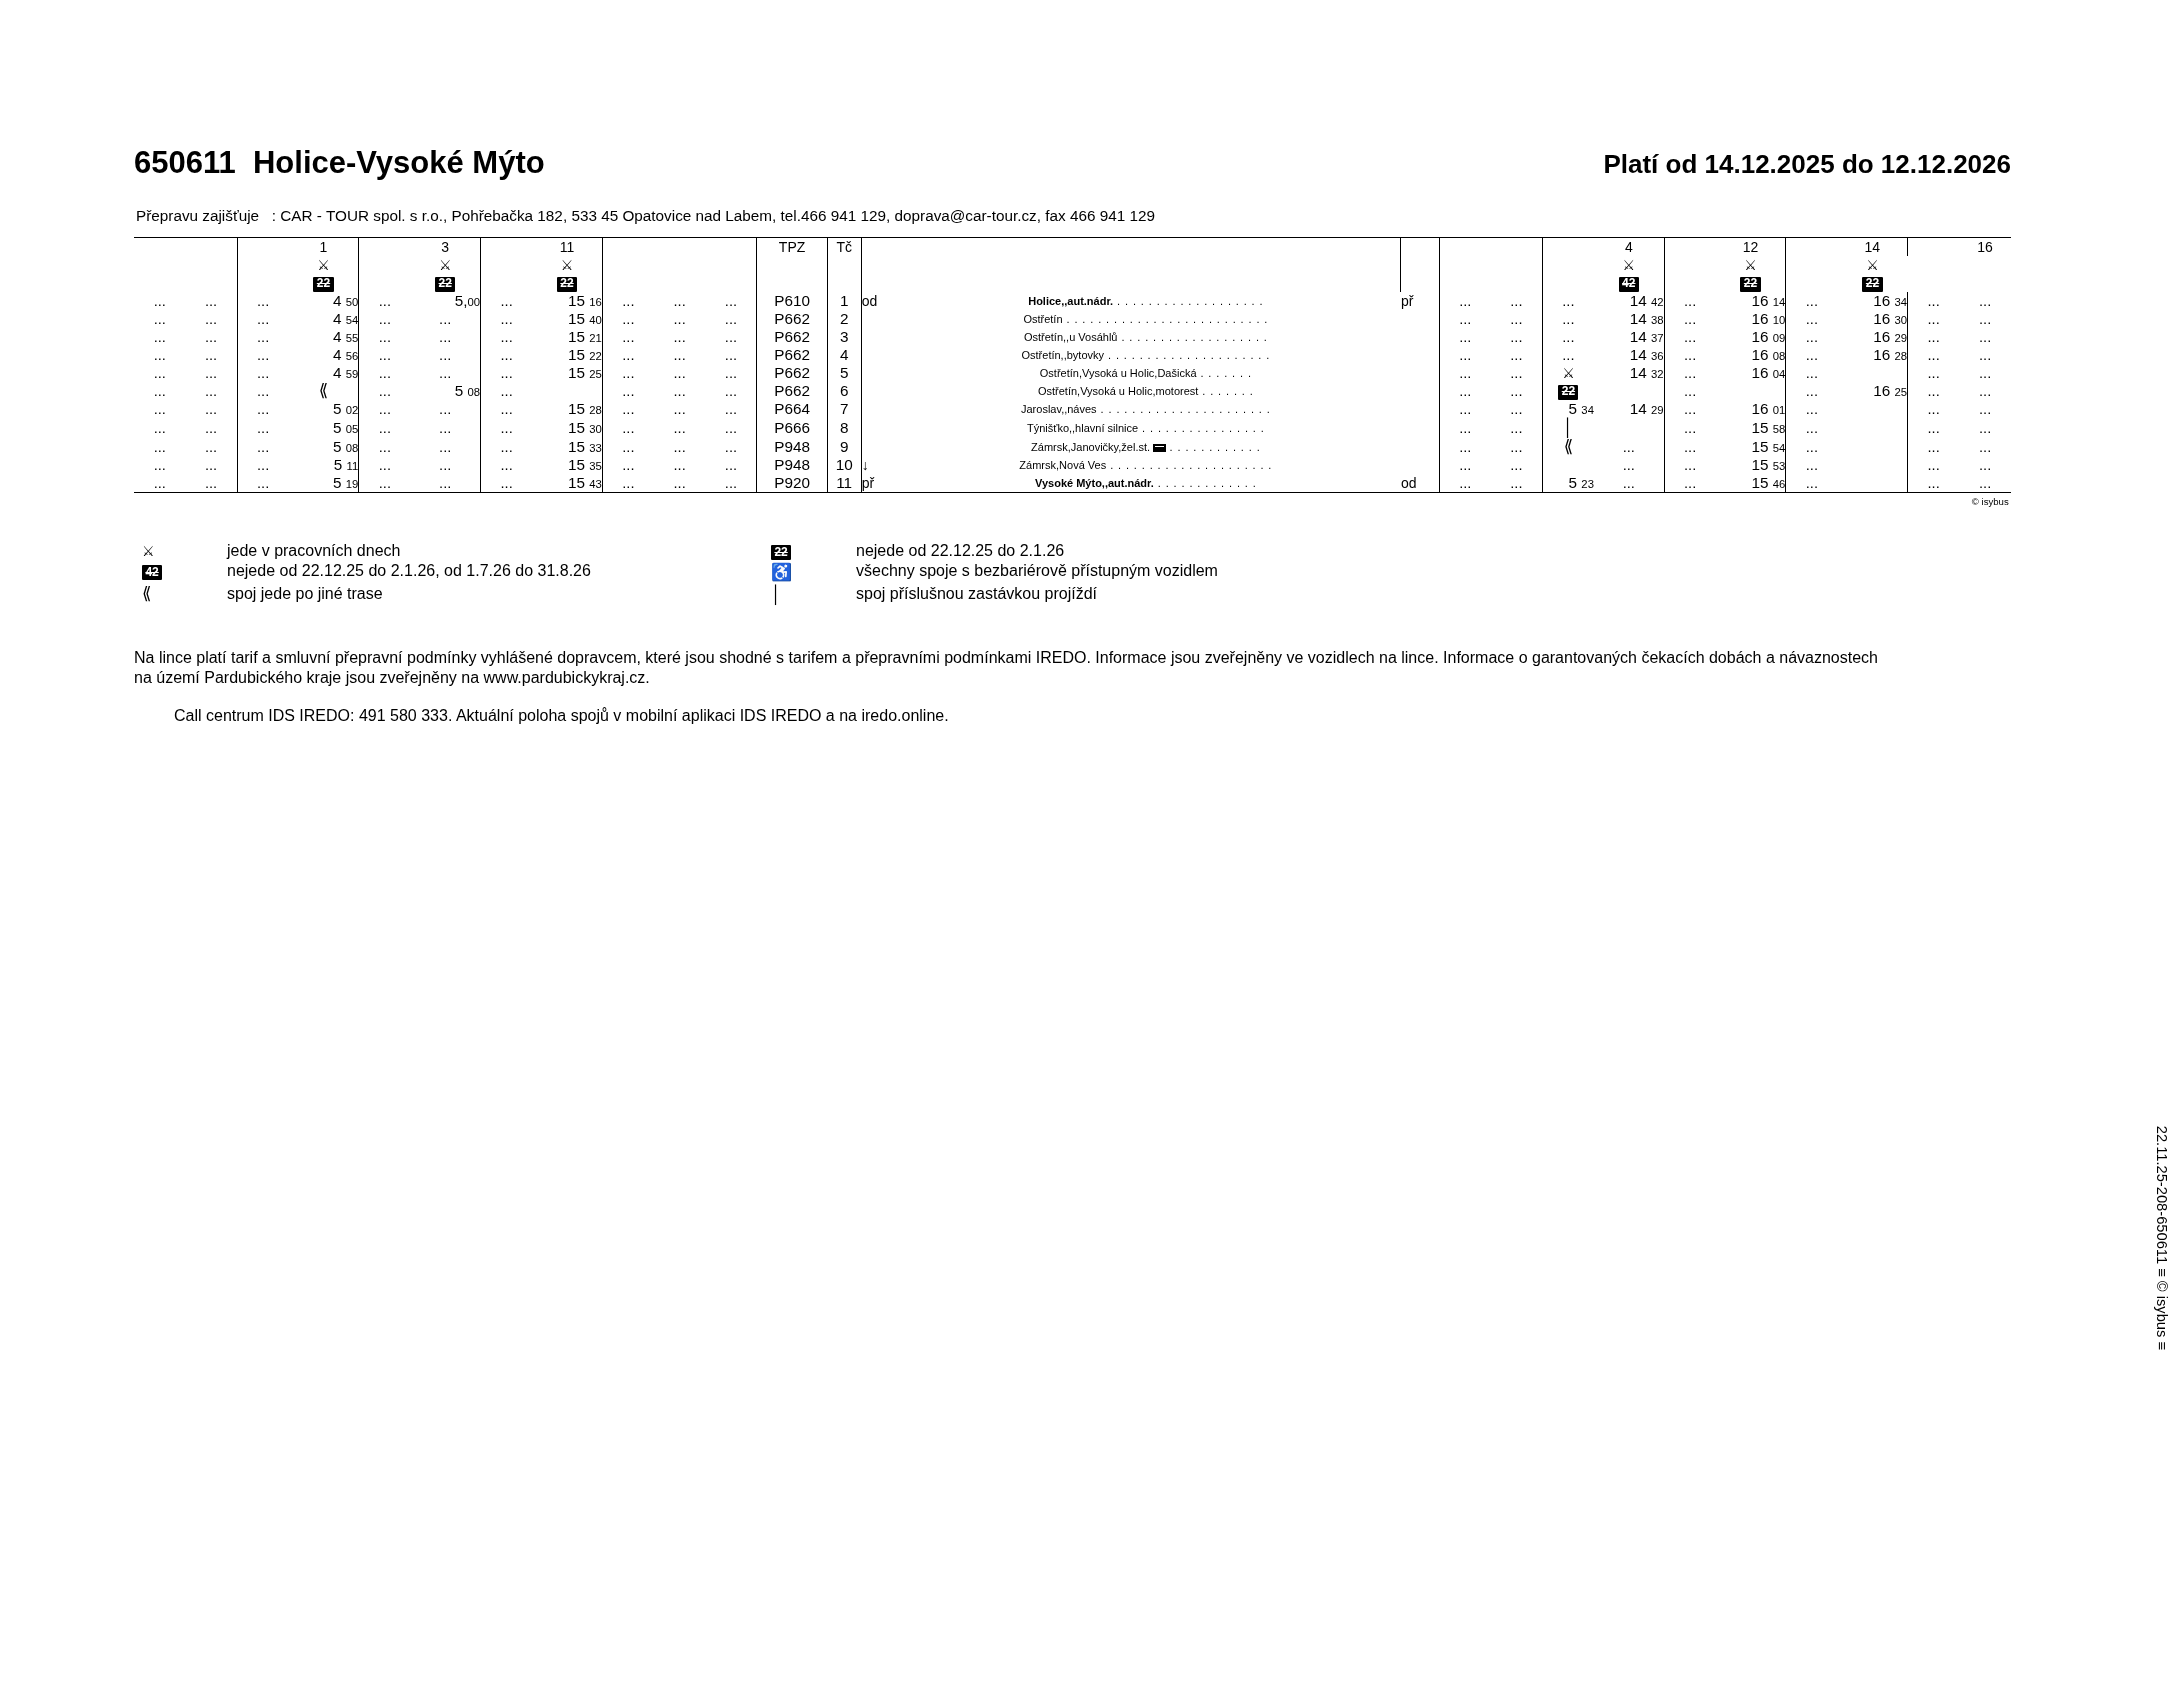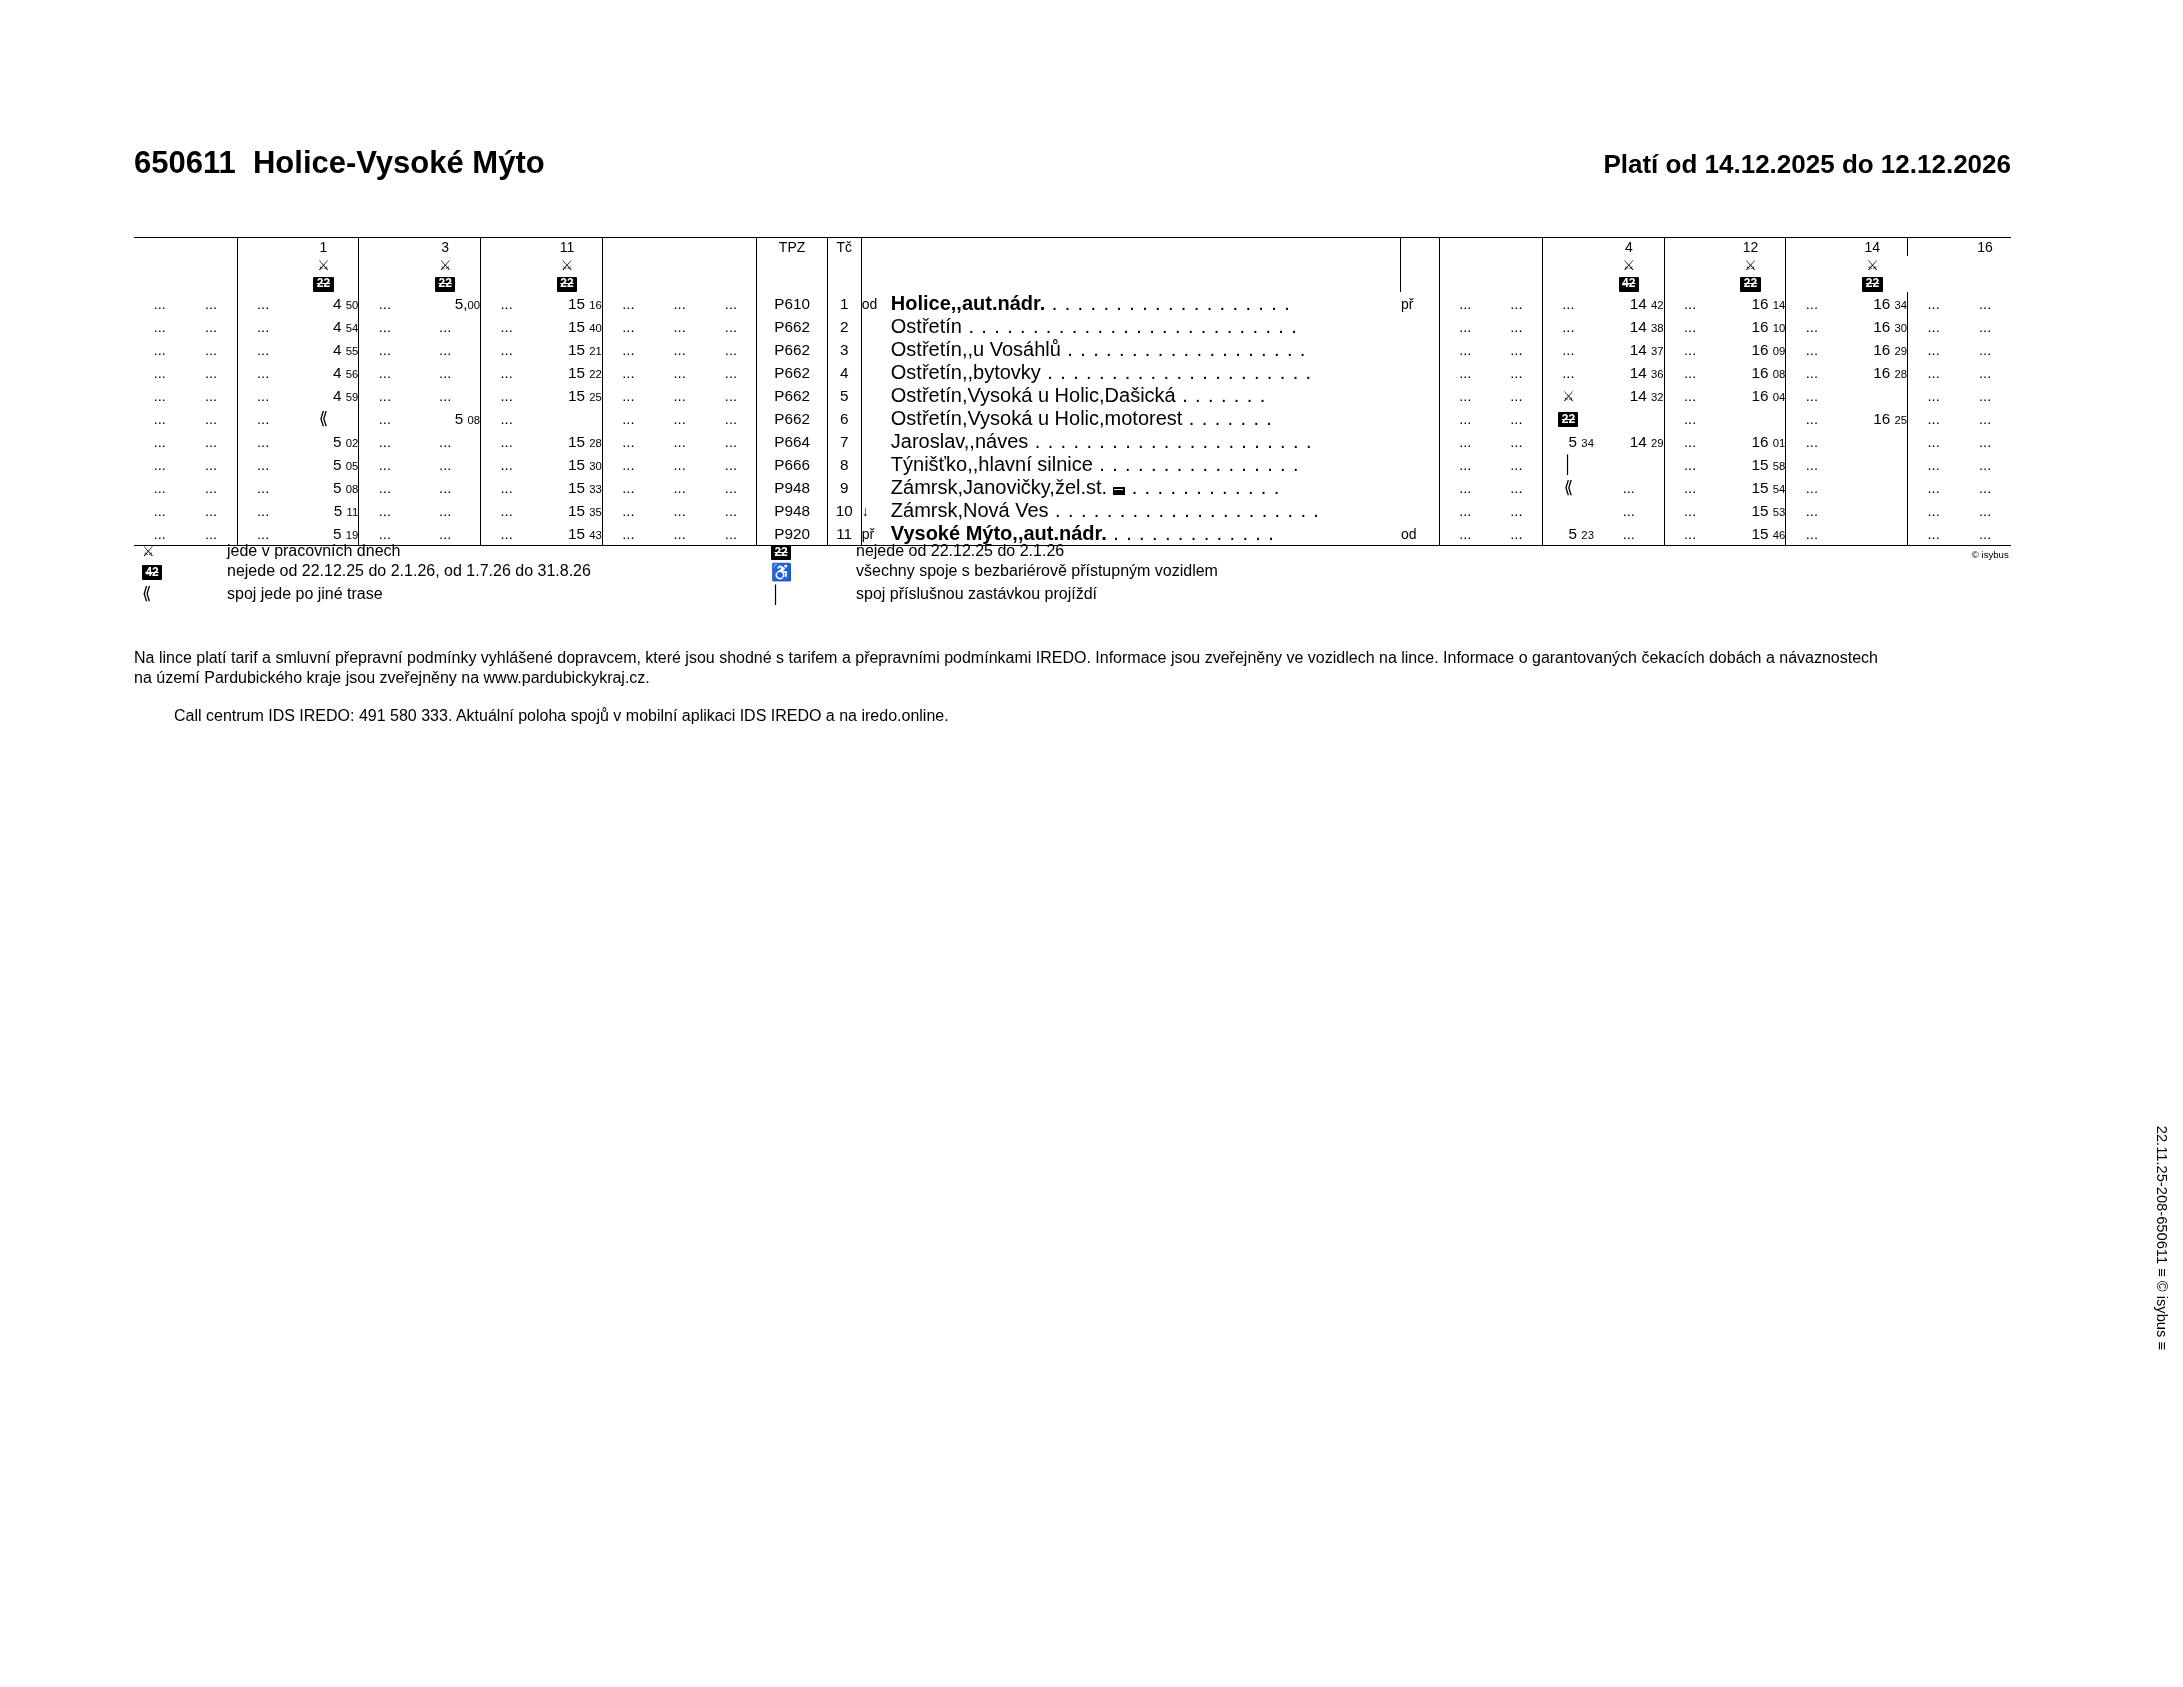--- a/index.html
+++ b/index.html
@@ -78,21 +78,21 @@
   .vl { border-left: 1.1px solid #000; }
   .vr { border-right: 1.1px solid #000; }
 
   .c-dots { text-align: center; color: #000; font-size: 14.7px; }
   .c-time { text-align: right; padding-right: 3.4px; font-size: 15.3px; white-space: nowrap; margin-top: 16px; }
   .c-time .mm { font-size: 11.3px; }
   .c-sym  { text-align: center; font-size: 14.7px; }
   .c-tpz  { text-align: center; font-size: 15.3px; }
   .c-tc   { text-align: center; font-size: 15.3px; }
   .c-ar   { text-align: left; font-size: 14px; }
-  .c-stop { font-size: 20px; padding-left: 6.8px; white-space: nowrap; }
+  .c-stop { font-size: 11px; padding-left: 6.8px; white-space: nowrap; text-align: center; }
   .c-stop b { font-weight: bold; }
   .lead { letter-spacing: 0.9px; }
 
   
   .hrow-num td { height: 17px; font-size: 14px; text-align: center; }
   .hrow-sym td { height: 19px; text-align: center; }
 
   .icon-person {
     display: inline-block;
     font-size: 14px;
@@ -191,20 +191,21 @@
 </head>
 <body>
 
 <div class="page">
 
   <div class="hdr">
     <div class="hdr-left"><span>650611</span>&nbsp;&nbsp;<span>Holice-Vysoké Mýto</span></div>
     <div class="hdr-right">Platí od 14.12.2025 do 12.12.2026</div>
   </div>
 
+  <div class="carrier"><span>Přepravu zajišťuje</span>&nbsp;&nbsp;&nbsp;<span>: CAR - TOUR spol. s r.o., Pohřebačka 182, 533 45 Opatovice nad Labem, tel.466 941 129, doprava@car-tour.cz, fax 466 941 129</span></div>
 
   <div class="tbl">
     <div class="tbl-inner">
     <table class="grid">
       <colgroup>
         <col style="width:47px">
             <col style="width:47px">
             <col style="width:47px">
         <col style="width:64px">
             <col style="width:47px">

